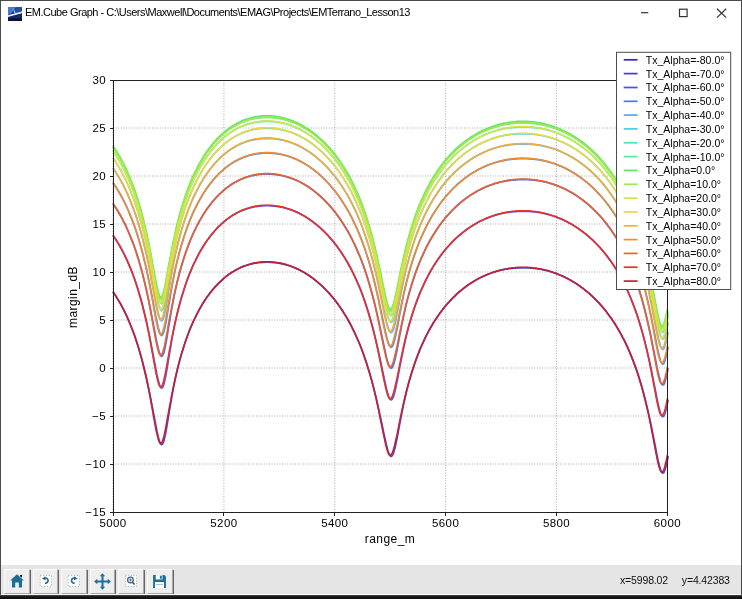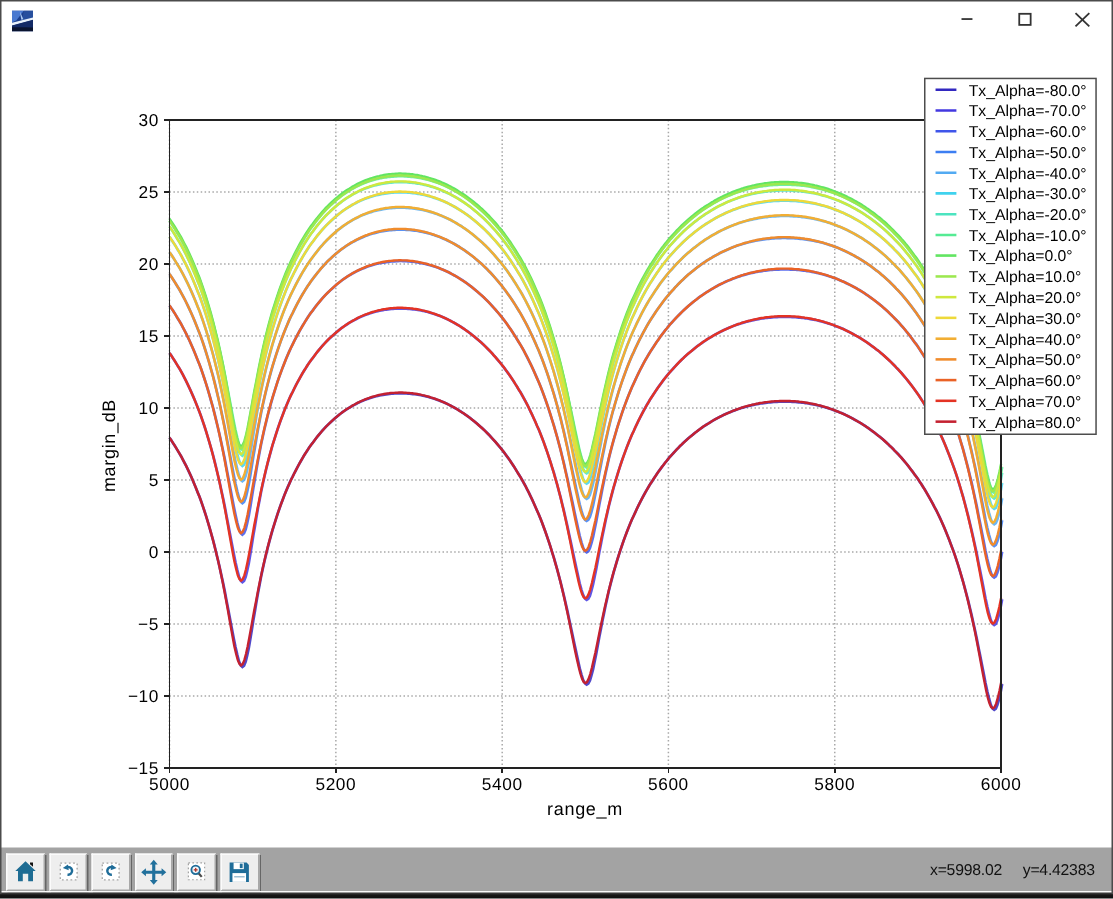--- a/index.html
+++ b/index.html
@@ -1,35 +1,36 @@
 <!DOCTYPE html>
 <html><head><meta charset="utf-8"><style>
 *{margin:0;padding:0;box-sizing:border-box}
 body{width:742px;height:599px;position:relative;background:#fff;font-family:"Liberation Sans",sans-serif;overflow:hidden}
 #edge{position:absolute;left:0;top:0;width:742px;height:596px;border:1px solid #4b4b4b;border-bottom:none;z-index:50;pointer-events:none}
 #title{position:absolute;left:0;top:0;width:742px;height:28px;background:#fff}
 #ttext{position:absolute;left:25px;top:5.8px;font-size:11px;letter-spacing:-0.5px;color:#000;white-space:nowrap}
 #bstrip{position:absolute;left:0;top:595px;width:742px;height:4px;background:linear-gradient(#4a4a4a,#151515 45%,#101010)}
 #bline{position:absolute;left:0;top:594px;width:742px;height:1px;background:#fafafa}
-#toolbar{position:absolute;left:0;top:565px;width:742px;height:30px;background:#a3a3a3}
+#toolbar{position:absolute;left:0;top:565px;width:742px;height:30px;background:#e5e5e5}
 .btn{position:absolute;top:3.5px;width:25.6px;height:25.6px;background:#eeeeee;border:1px solid #a8a8a8;border-top-color:#fbfbfb;border-left-color:#fbfbfb;box-shadow:1px 1px 0 #666666;display:flex;align-items:center;justify-content:center}
 #status{position:absolute;left:620px;top:9px;font-size:10.5px;letter-spacing:-0.15px;color:#111}
 .wbtn{position:absolute;top:0;height:28px;display:flex;align-items:center;justify-content:center}
 </style></head>
 <body>
 <div id="title">
  <svg style="position:absolute;left:8px;top:7px" width="14" height="14" viewBox="0 0 14 14">
   <rect width="14" height="14" fill="#1c3f8e"></rect>
   <polygon points="0,0 8,0 3,6.5 0,8" fill="#4a79d0"></polygon>
   <polygon points="8,0 14,0 14,8 6,9" fill="#274f9e"></polygon>
   <polygon points="0,8.2 14,4.6 14,6.4 0,10.2" fill="#e9f2fc"></polygon>
   <polygon points="5.2,0.5 7.6,5.8 6.2,6.2" fill="#a9c8f0"></polygon>
   <polygon points="0,10 14,6.2 14,11 0,13" fill="#132a66"></polygon>
   <rect y="11.2" width="14" height="2.8" fill="#0a1430"></rect>
  </svg>
+ <div id="ttext">EM.Cube Graph - C:\Users\Maxwell\Documents\EMAG\Projects\EMTerrano_Lesson13</div>
  <svg class="wbtn" style="left:638px;width:20px" width="20" height="28">
       <line x1="3" y1="12.7" x2="10.3" y2="12.7" stroke="#333" stroke-width="1.2"></line>
     </svg>
  <svg class="wbtn" style="left:676px;width:16px" width="16" height="28">
       <rect x="3.5" y="9.2" width="7.6" height="7.4" fill="none" stroke="#333" stroke-width="1.2"></rect>
     </svg>
  <svg class="wbtn" style="left:714px;width:16px" width="16" height="28">
       <line x1="3" y1="8.8" x2="12.2" y2="17.6" stroke="#333" stroke-width="1.2"></line>
       <line x1="12.2" y1="8.8" x2="3" y2="17.6" stroke="#333" stroke-width="1.2"></line>
     </svg>

